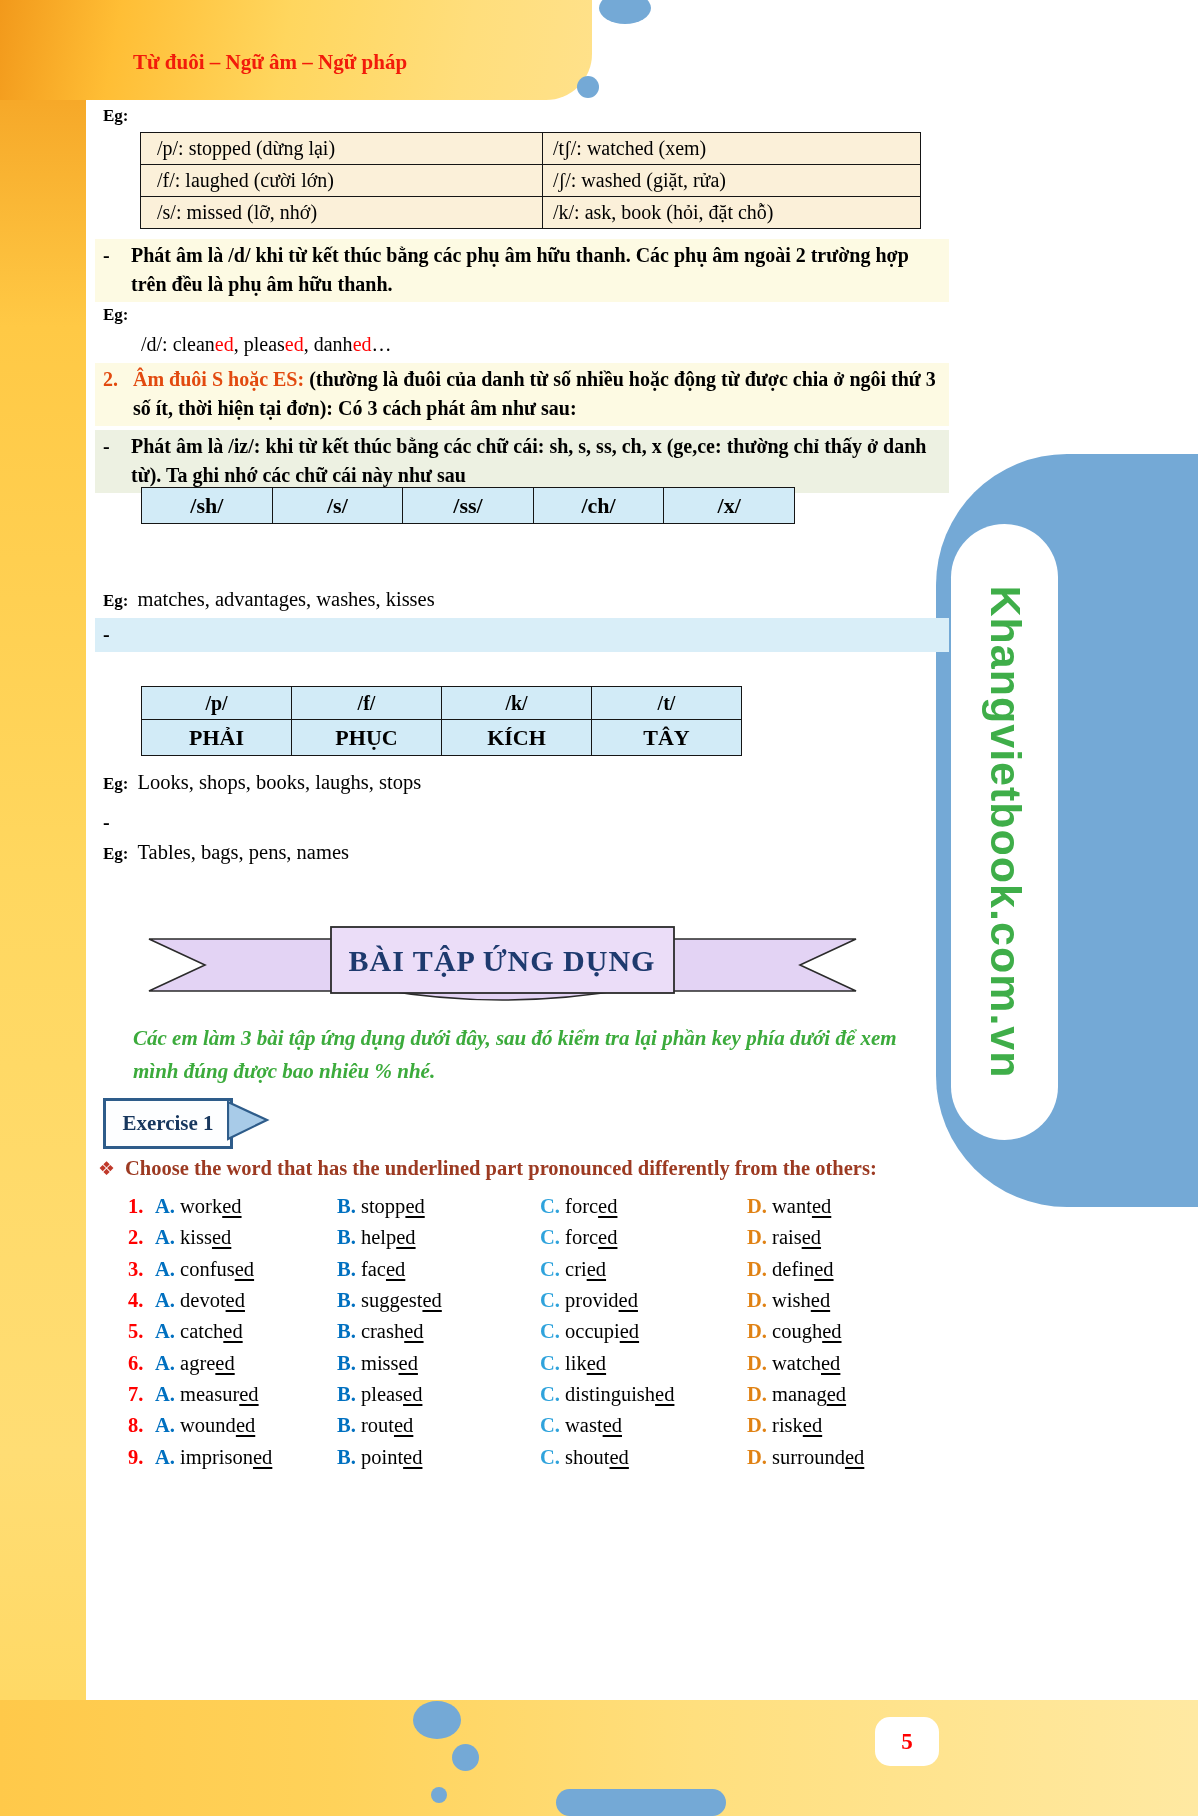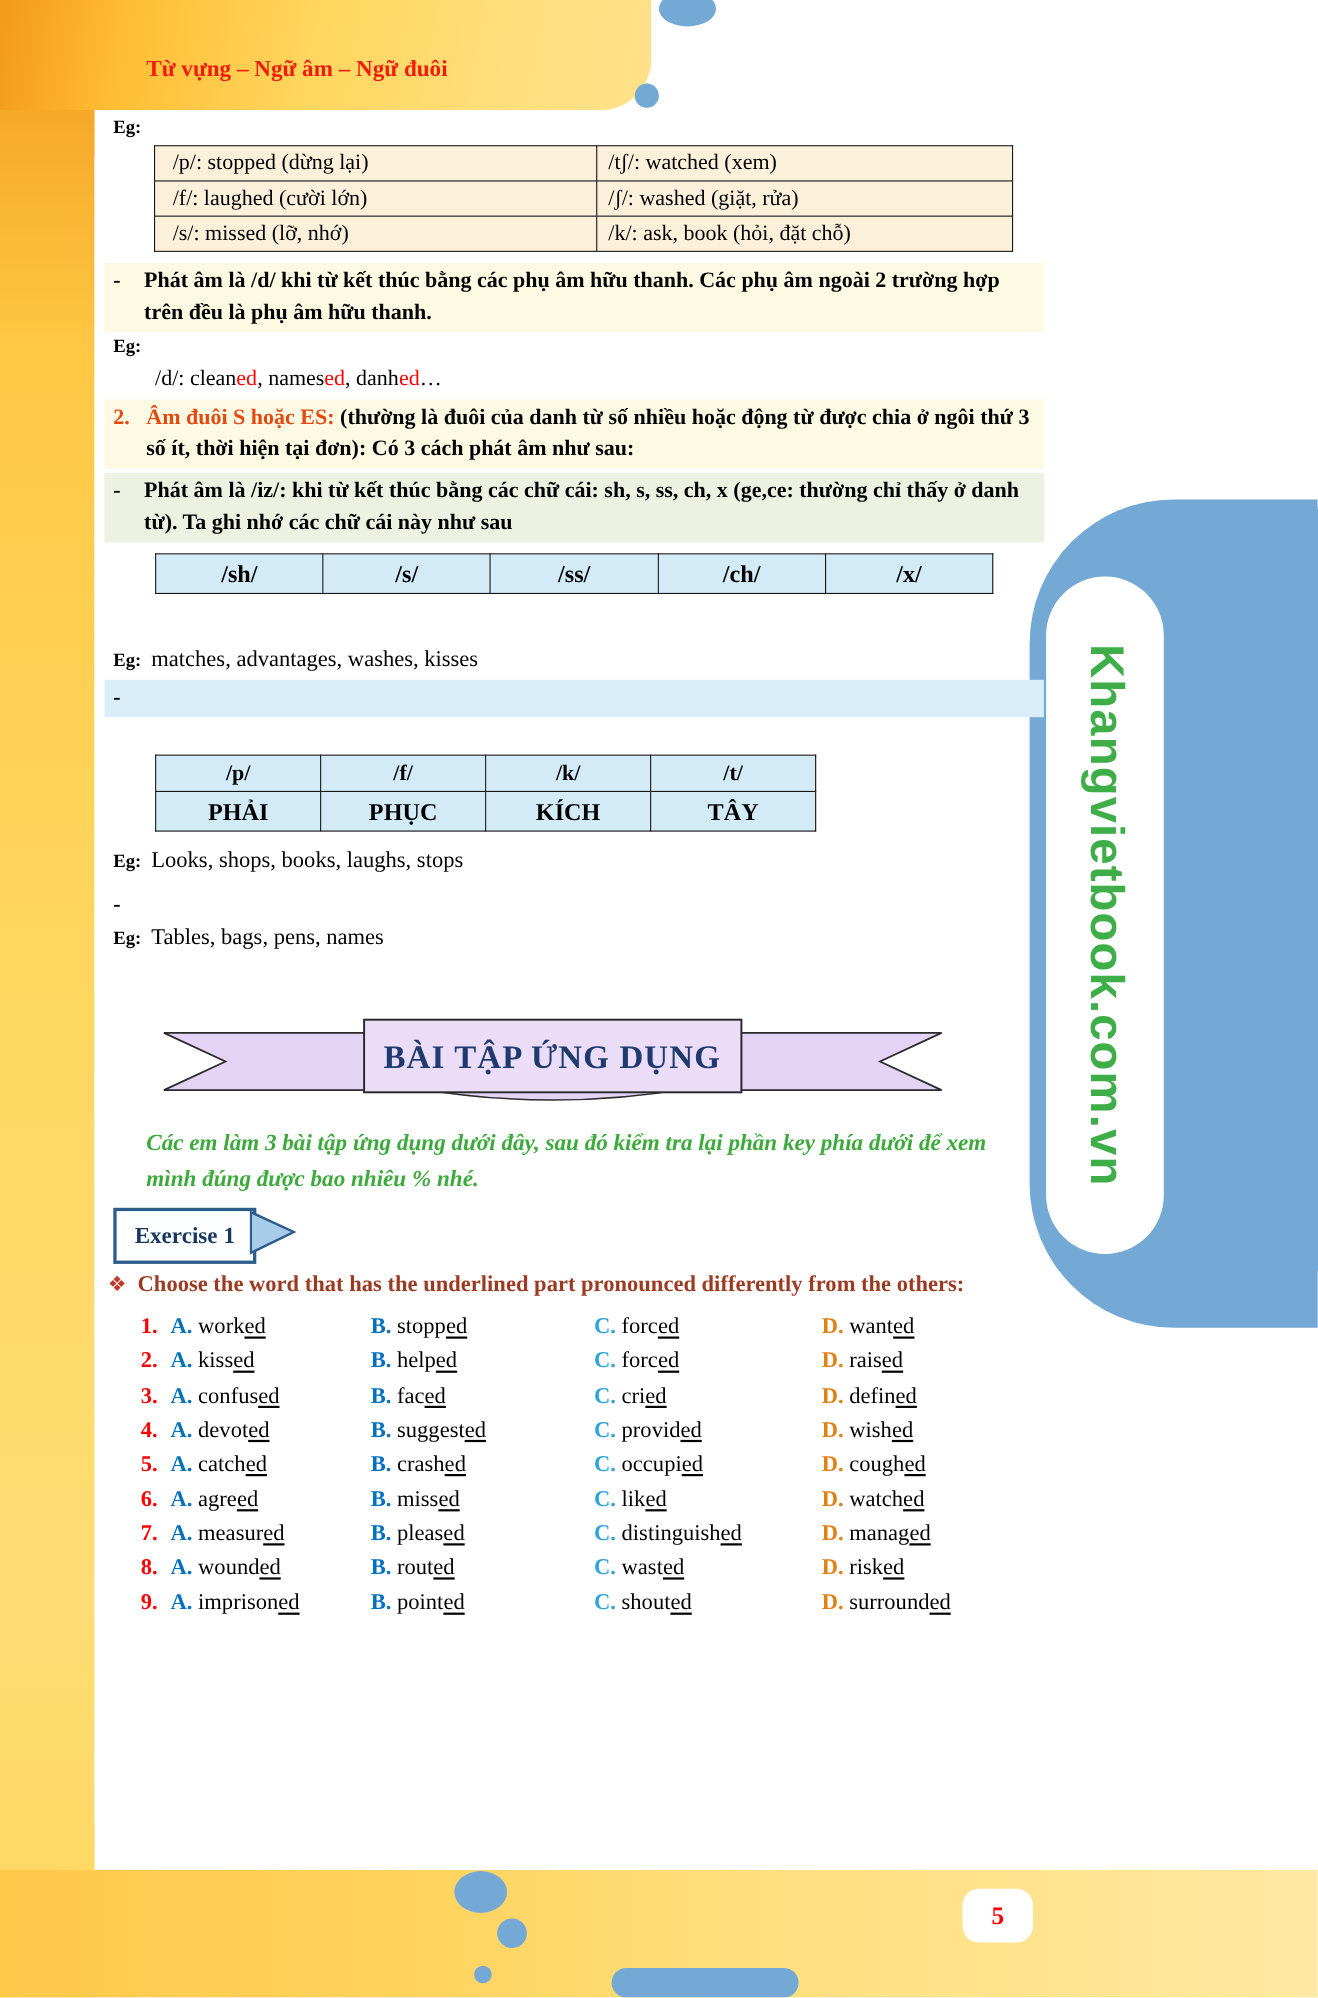--- a/index.html
+++ b/index.html
@@ -41,21 +41,21 @@
   .pos-eg5{left:103px;top:841px;}
 
   
   .t-ipa{left:140px;top:132px;width:781px;border-collapse:collapse;table-layout:fixed;}
   .t-ipa td{border:1px solid #151515;background:var(--c-table_cream,#FBF0D9);font-size:20px;height:31px;padding:0 6px 0 10px;vertical-align:middle;}
   .t-ipa td:first-child{width:379px;padding-left:16px;}
   .t-mini{border-collapse:collapse;table-layout:fixed;text-align:center;}
   .t-mini td{border:1px solid #151515;background:var(--c-table_blue,#D2EBF7);font-weight:bold;vertical-align:middle;}
   .t-mini tr:first-child td{font-size:20px;height:30px;}
   .t-mini tr:last-child td{font-size:22px;height:33px;}
-  .t-iz{left:141px;top:503px;width:762px;}
+  .t-iz{left:141px;top:487px;width:654px;}
   .t-s{left:141px;top:686px;width:601px;}
 
   
   .blk{display:flex;font-weight:bold;font-size:20px;line-height:29px;padding:2px 6px 3px 8px;}
   .blk .dash{flex:0 0 28px;}
   .blk .num{flex:0 0 30px;color:var(--c-heading,#E24A0F);}
   .blk-d{left:95px;top:239px;width:840px;background:var(--c-pale_yellow,#FDFAE3);}
   .blk-s2{left:95px;top:363px;width:840px;background:var(--c-pale_yellow,#FDFAE3);}
   .s2title{color:var(--c-heading,#E24A0F);}
   .blk-iz{left:95px;top:430px;width:840px;background:var(--c-pale_green,#EDF1E2);}
@@ -95,21 +95,21 @@
   <div class="abs dot dot-b1"></div>
   <div class="abs dot dot-b2"></div>
   <div class="abs dot dot-b3"></div>
   <div class="abs bar-b"></div>
 
   <div class="abs band-blue"></div>
   <div class="abs wm-box">
     <div class="wm-text">Khangvietbook.com.vn</div>
   </div>
 
-  <div class="abs hdr-title">Từ vựng – Ngữ âm – Ngữ đuôi</div>
+  <div class="abs hdr-title">Từ đuôi – Ngữ âm – Ngữ pháp</div>
 
   <div class="abs eg-label pos-eg1">Eg:</div>
   <table class="abs t-ipa">
       <tbody>
         <tr>
           <td>/p/: stopped (dừng lại)</td>
           <td>/tʃ/: watched (xem)</td>
         </tr>
         <tr>
           <td>/f/: laughed (cười lớn)</td>
@@ -121,21 +121,21 @@
         </tr>
       </tbody>
     </table>
 
   <div class="abs blk blk-d">
     <span class="dash">-</span>
     <span class="btext">Phát âm là /d/ khi từ kết thúc bằng các phụ âm hữu thanh. Các phụ âm ngoài 2 trường hợp trên đều là phụ âm hữu thanh.</span>
   </div>
 
   <div class="abs eg-label pos-eg2">Eg:</div>
-  <div class="abs egtext"><span>/d/: clean</span><span style="color: rgb(255, 0, 0);">ed</span><span>, names</span><span style="color: rgb(255, 0, 0);">ed</span><span>, danh</span><span style="color: rgb(255, 0, 0);">ed</span><span>…</span></div>
+  <div class="abs egtext"><span>/d/: clean</span><span style="color: rgb(255, 0, 0);">ed</span><span>, pleas</span><span style="color: rgb(255, 0, 0);">ed</span><span>, danh</span><span style="color: rgb(255, 0, 0);">ed</span><span>…</span></div>
 
   <div class="abs blk blk-s2">
     <span class="num">2.</span>
     <span class="btext"><span class="s2title">Âm đuôi S hoặc ES:</span> <span>(thường là đuôi của danh từ số nhiều hoặc động từ được chia ở ngôi thứ 3 số ít, thời hiện tại đơn): Có 3 cách phát âm như sau:</span></span>
   </div>
 
   <div class="abs blk blk-iz">
     <span class="dash">-</span>
     <span class="btext">Phát âm là /iz/: khi từ kết thúc bằng các chữ cái: sh, s, ss, ch, x (ge,ce: thường chỉ thấy ở danh từ). Ta ghi nhớ các chữ cái này như sau</span>
   </div>

